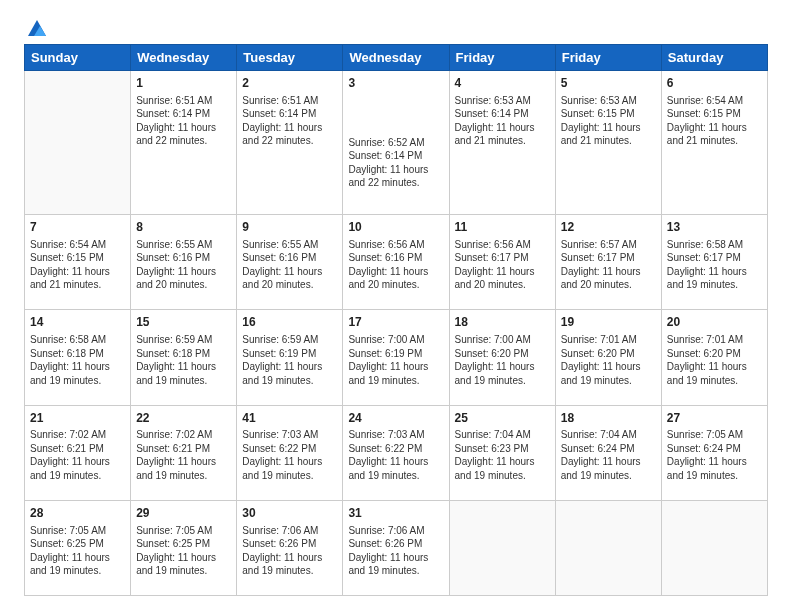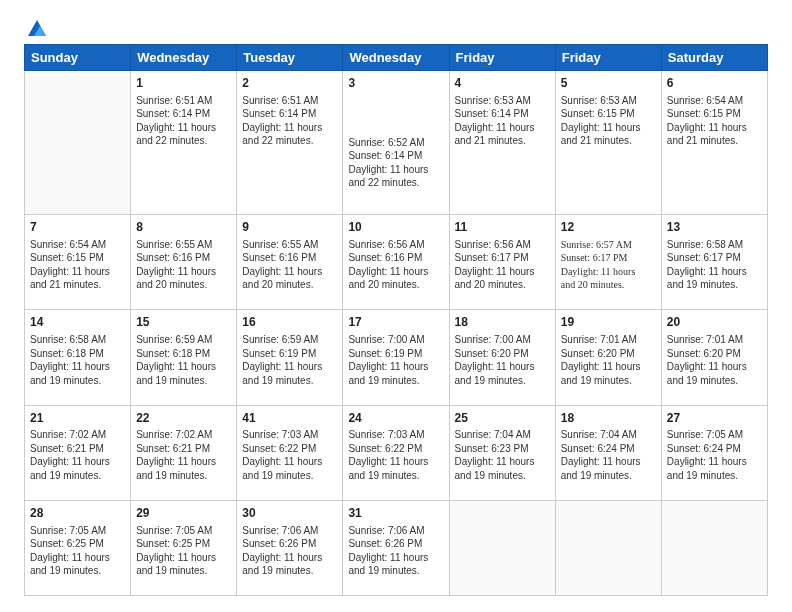--- a/index.html
+++ b/index.html
@@ -210,21 +210,21 @@
           </td>
           <td>
             <span class="day-number">11</span>
             <div class="day-info" style="white-space: pre-line;">Sunrise: 6:56 AM
 Sunset: 6:17 PM
 Daylight: 11 hours
 and 20 minutes.</div>
           </td>
           <td>
             <span class="day-number">12</span>
-            <div class="day-info" style="white-space: pre-line; font-family: Liberation Serif, serif;">Sunrise: 6:57 AM
+            <div class="day-info" style="white-space: pre-line;">Sunrise: 6:57 AM
 Sunset: 6:17 PM
 Daylight: 11 hours
 and 20 minutes.</div>
           </td>
           <td>
             <span class="day-number">13</span>
             <div class="day-info" style="white-space: pre-line;">Sunrise: 6:58 AM
 Sunset: 6:17 PM
 Daylight: 11 hours
 and 19 minutes.</div>

